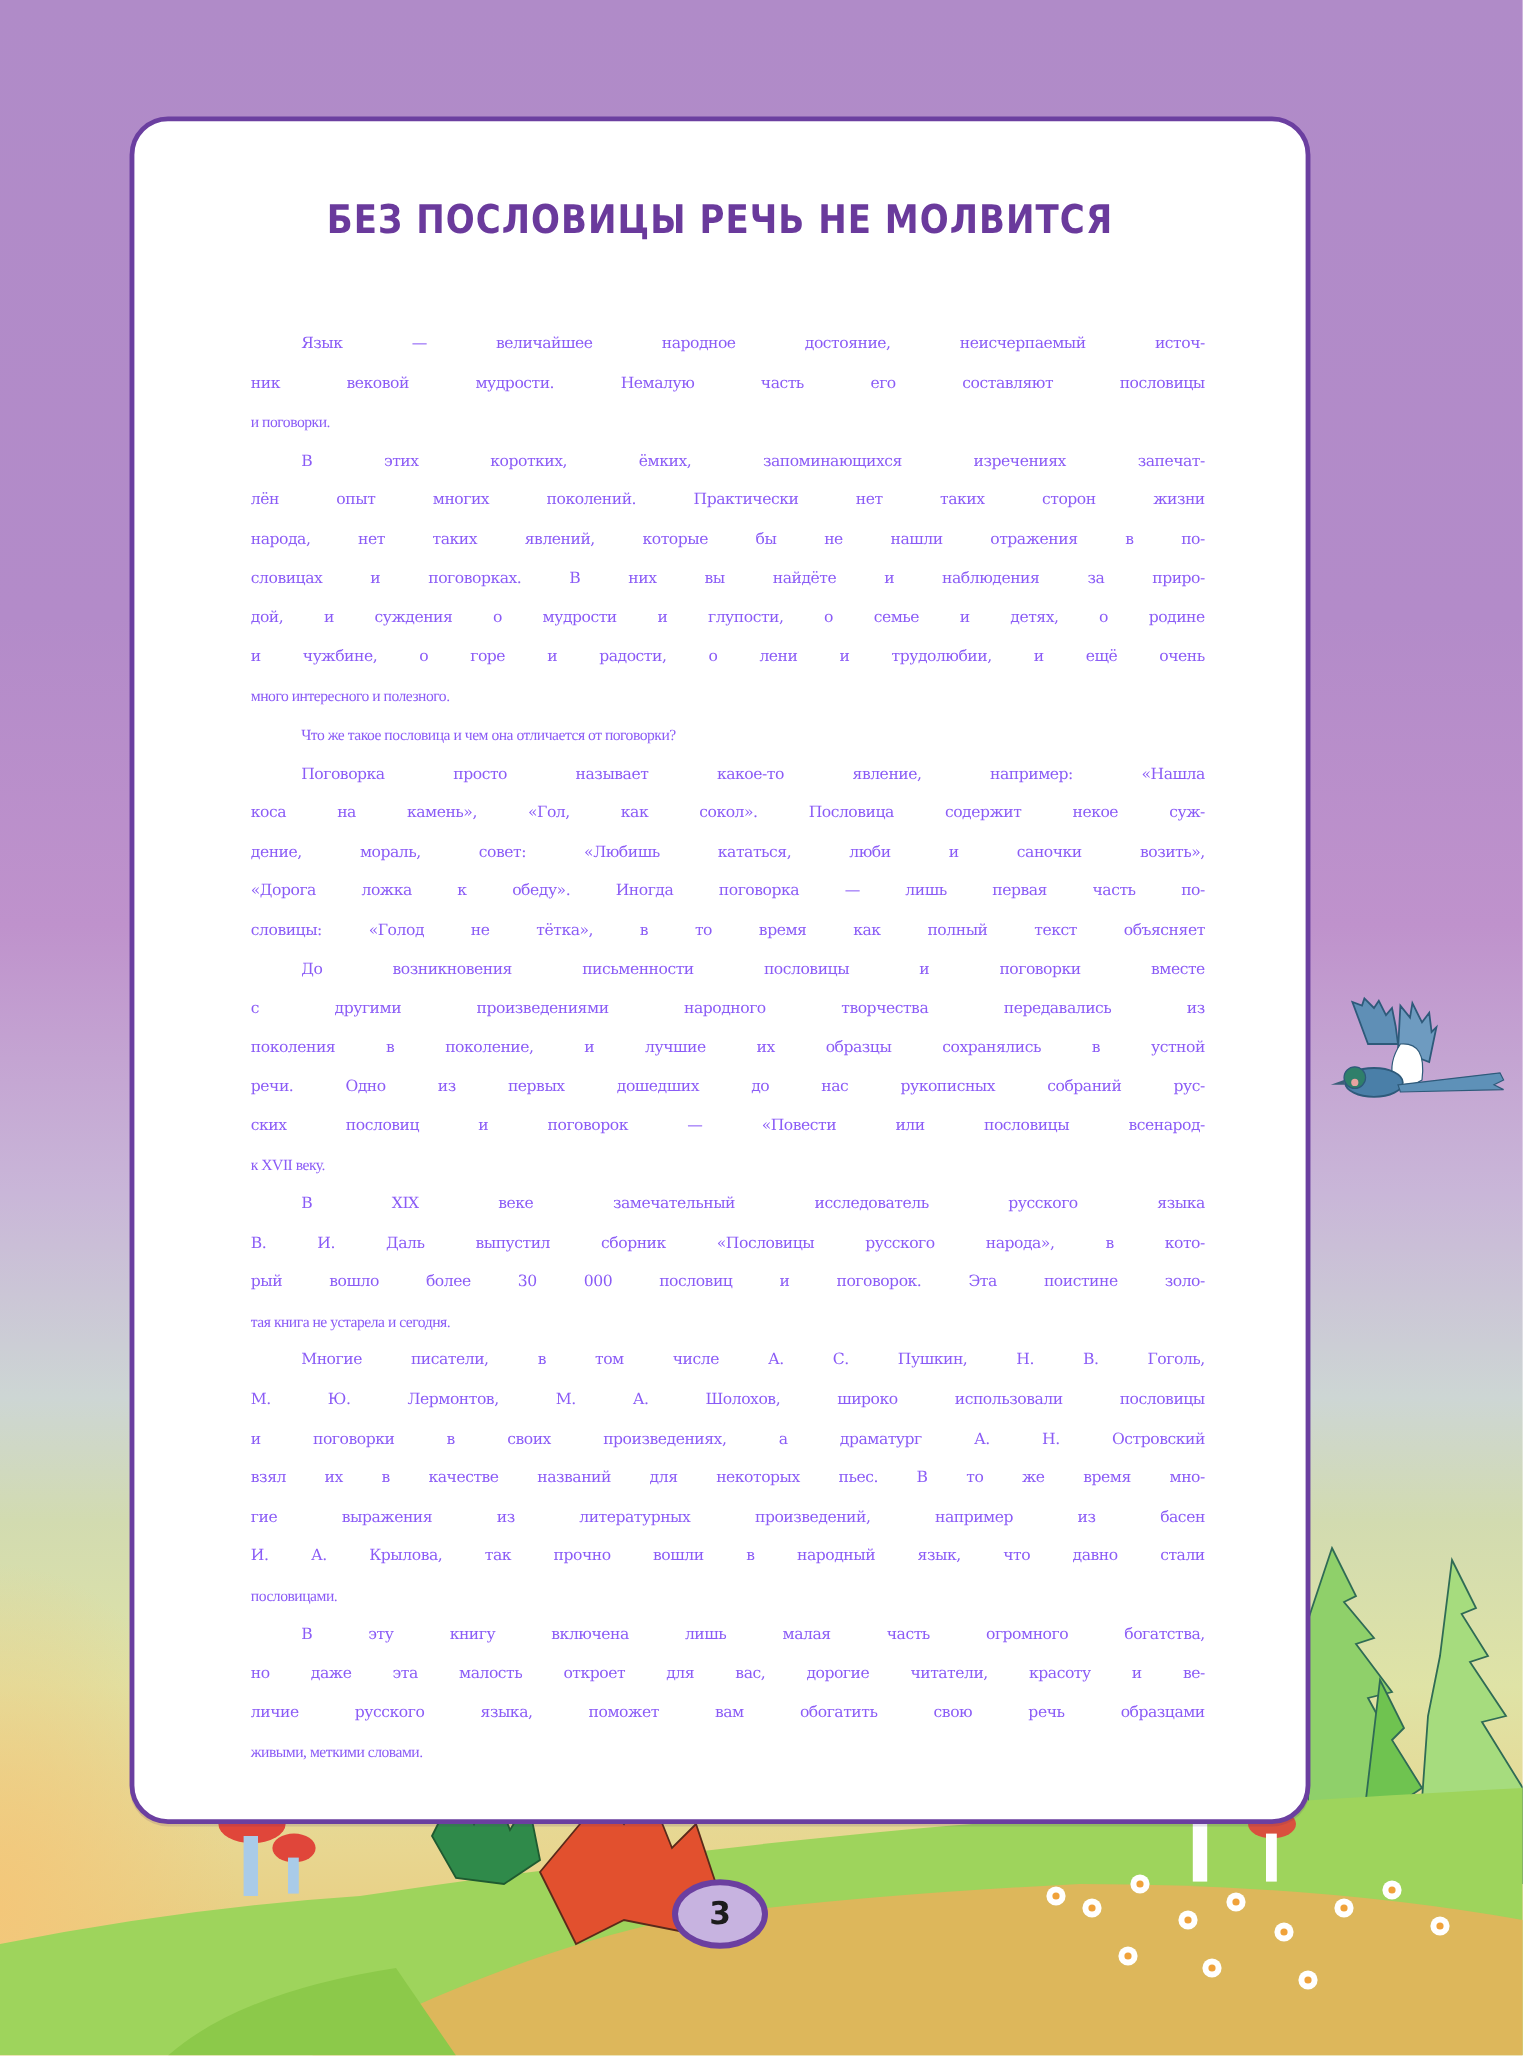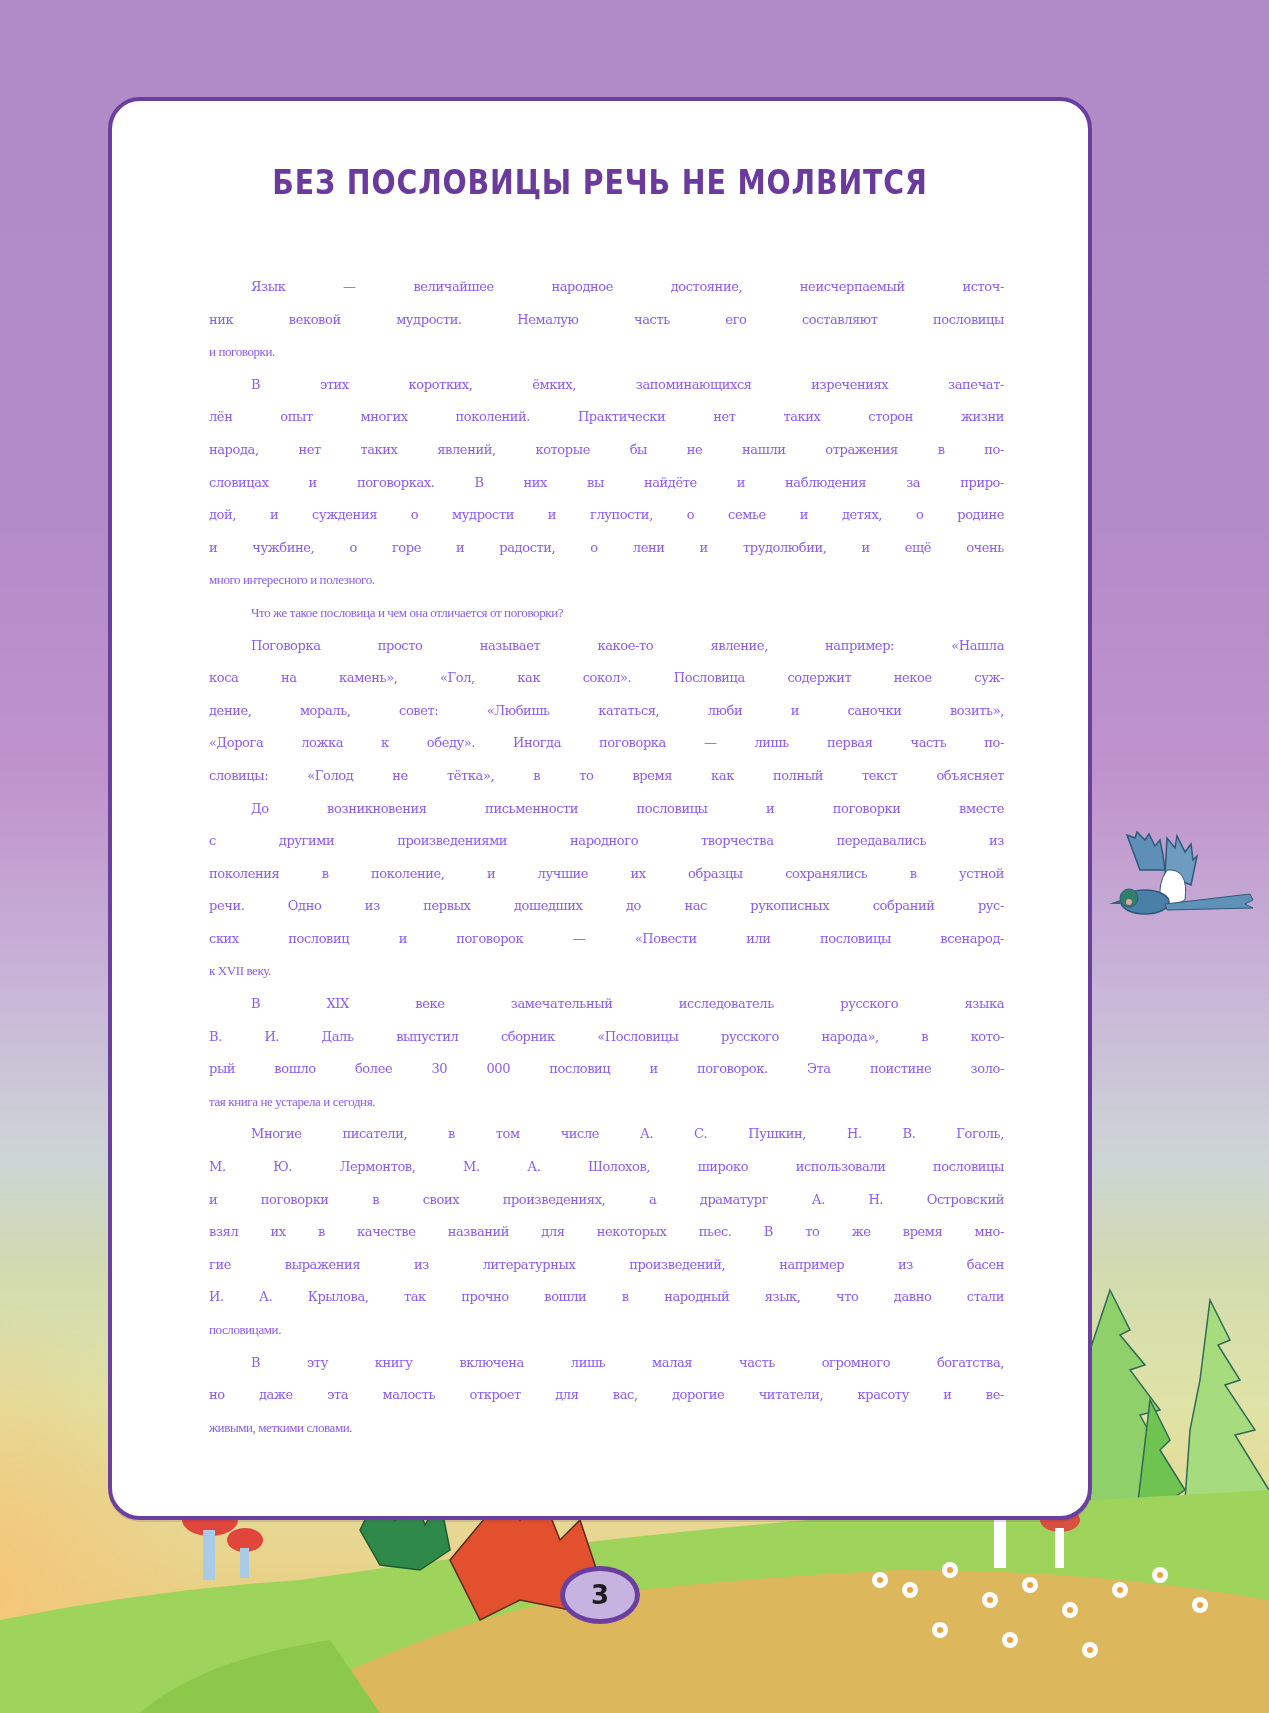--- a/index.html
+++ b/index.html
@@ -188,19 +188,20 @@
       <span class="line last">тая книга не устарела и сегодня.</span>
       <span class="line indent">Многие писатели, в том числе А. С. Пушкин, Н. В. Гоголь,</span>
       <span class="line">М. Ю. Лермонтов, М. А. Шолохов, широко использовали пословицы</span>
       <span class="line">и поговорки в своих произведениях, а драматург А. Н. Островский</span>
       <span class="line">взял их в качестве названий для некоторых пьес. В то же время мно-</span>
       <span class="line">гие выражения из литературных произведений, например из басен</span>
       <span class="line">И. А. Крылова, так прочно вошли в народный язык, что давно стали</span>
       <span class="line last">пословицами.</span>
       <span class="line indent">В эту книгу включена лишь малая часть огромного богатства,</span>
       <span class="line">но даже эта малость откроет для вас, дорогие читатели, красоту и ве-</span>
+      <span class="line">личие русского языка, поможет вам обогатить свою речь образцами</span>
       <span class="line last">живыми, меткими словами.</span>
     </div>
 </div>
 
 <div class="page-num">
   <span>3</span>
 </div>
 
 </body></html>

